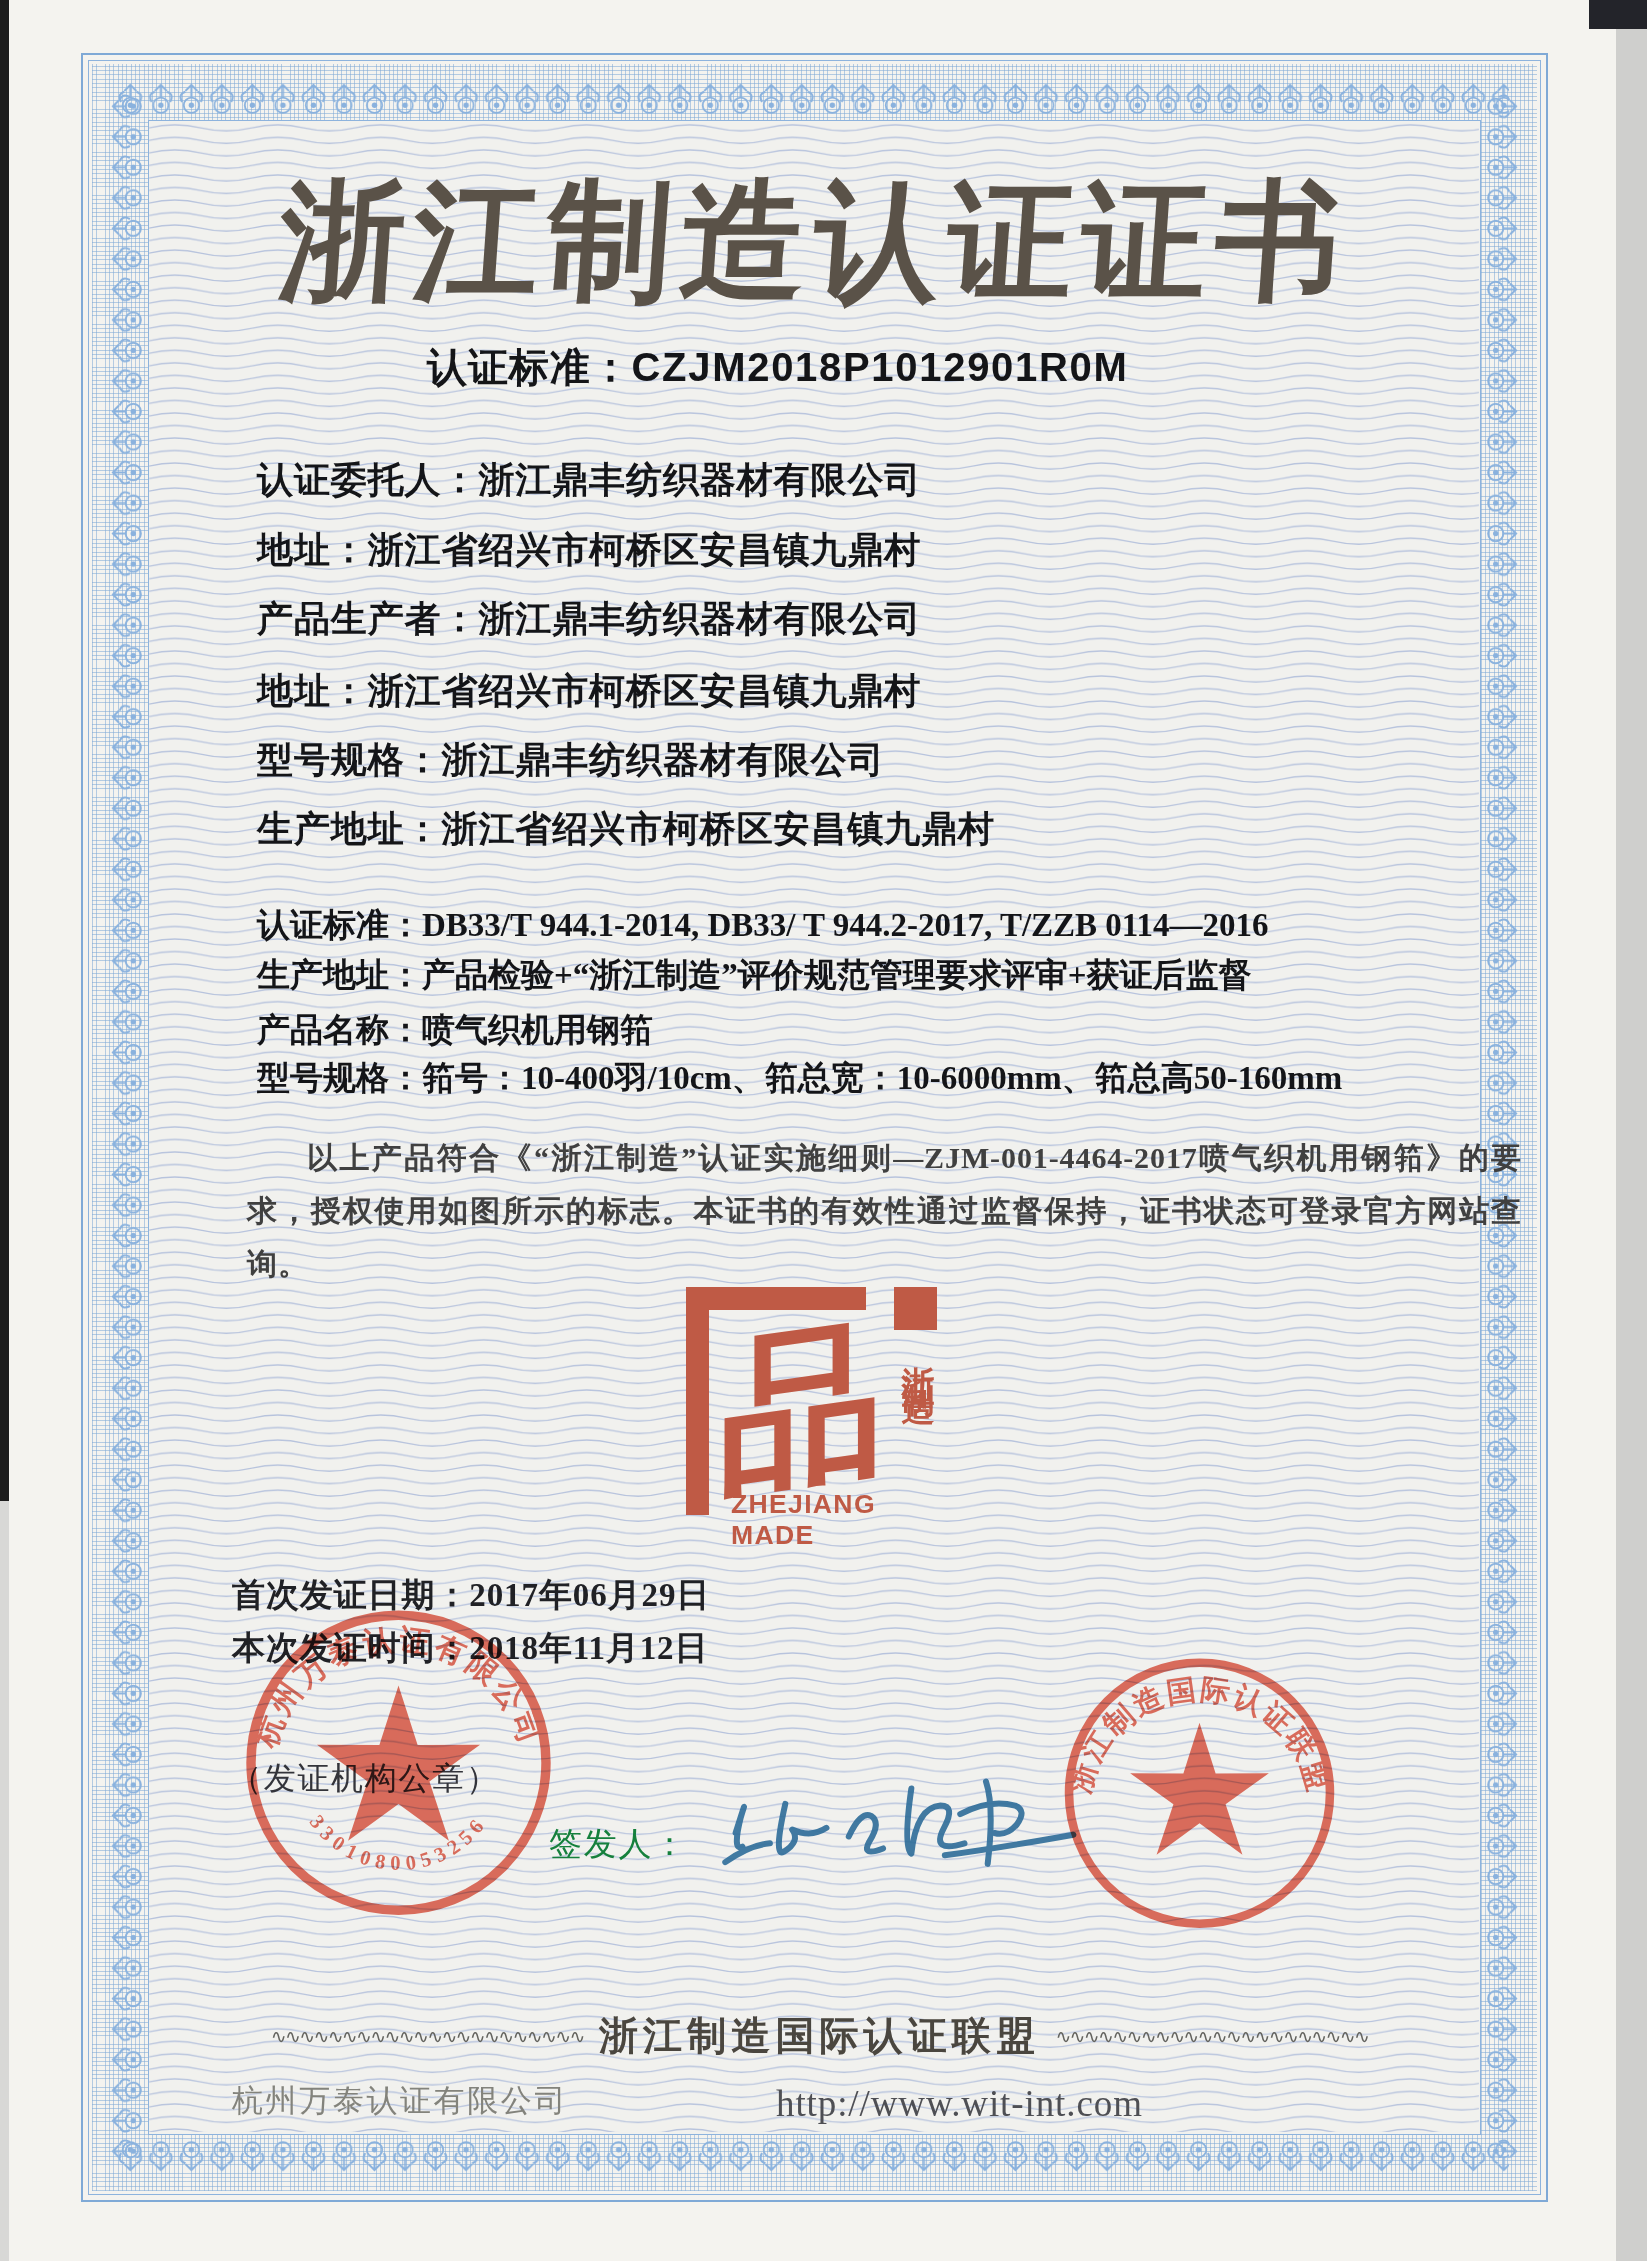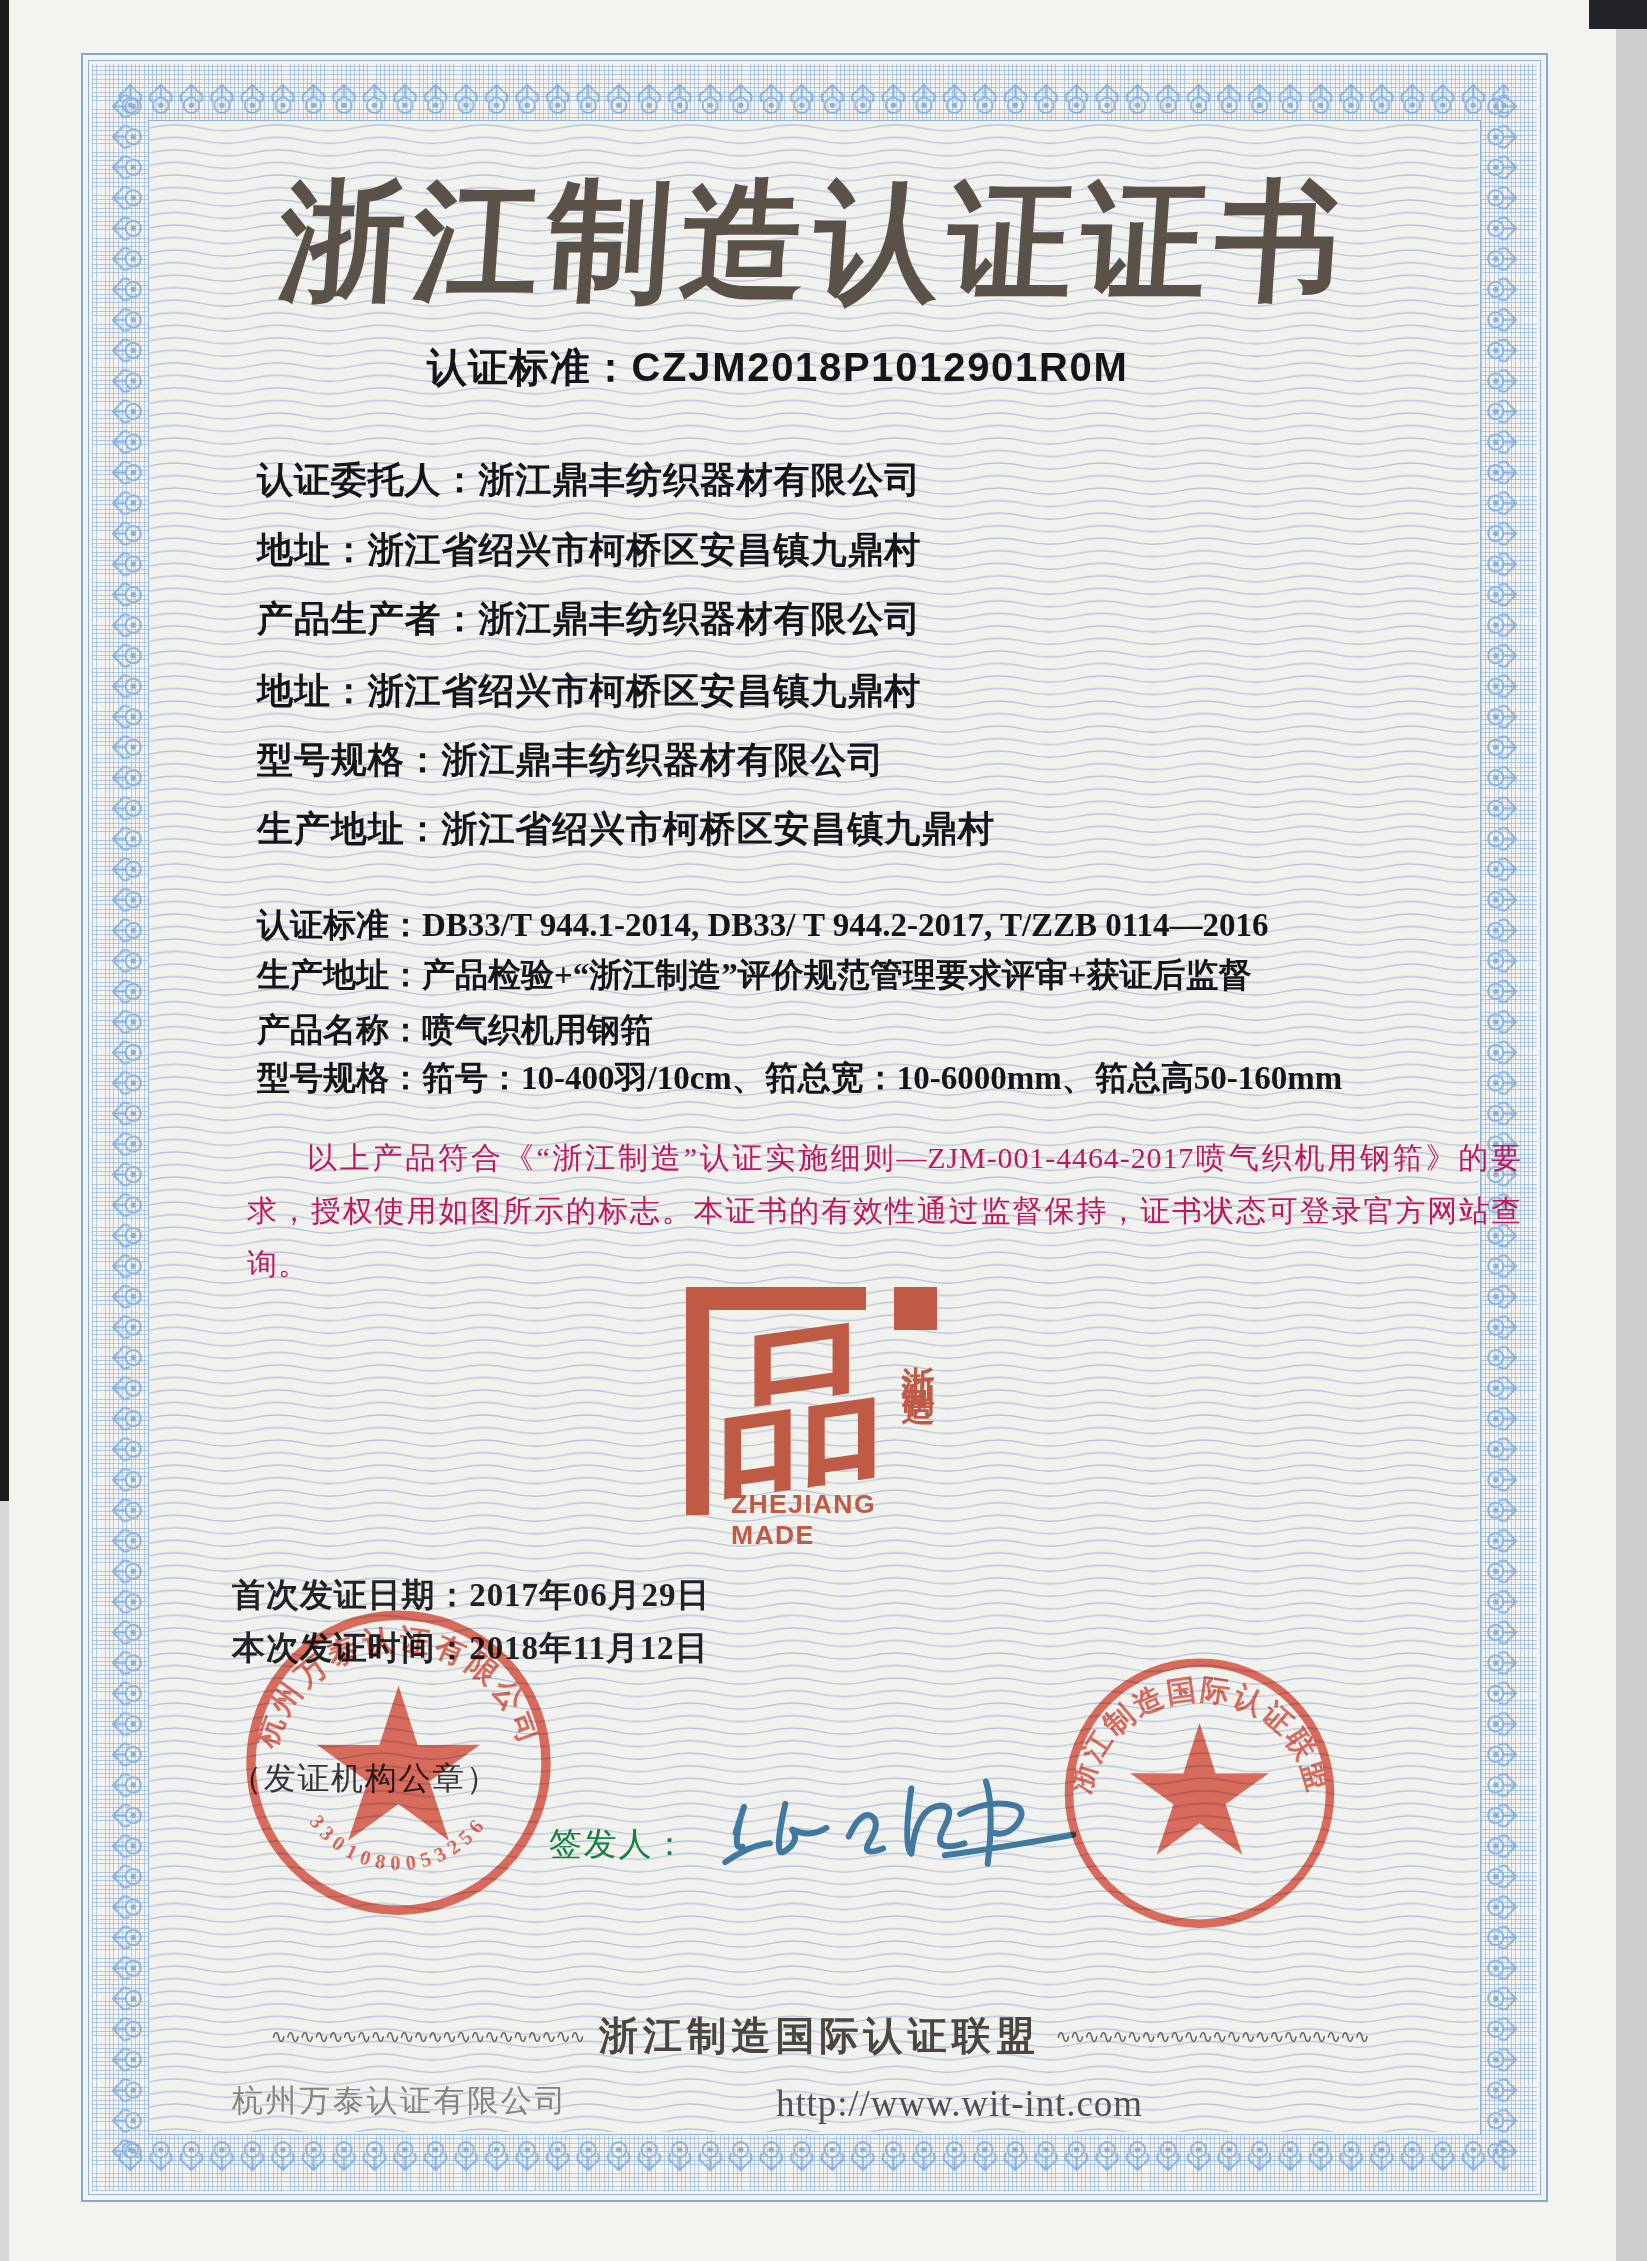--- a/index.html
+++ b/index.html
@@ -20,22 +20,22 @@
   #gridband{left:8.6px;top:8.6px;right:8.6px;bottom:8.6px;}
   .floral{color:#8ab2de;}
   #innerline{left:65px;top:65px;right:65px;bottom:65px;border:1.7px solid #8db3dd;background:#f1f1ee;}
   .title{font-size:125px;font-weight:700;color:#5a5248;letter-spacing:8.6px;
          transform:skewX(-4deg) scaleY(1.04);white-space:nowrap;}
   .certline{font-size:40px;font-weight:700;color:#141518;white-space:nowrap;letter-spacing:0.9px;}
   .certnum{font-family:"Liberation Sans","DejaVu Sans",sans-serif;letter-spacing:1.7px;}
   .fline{font-size:36px;font-weight:700;color:#141518;white-space:nowrap;letter-spacing:0.9px;}
   .sline{font-size:33px;font-weight:700;color:#141518;white-space:nowrap;}
   .sval{font-family:"Liberation Serif",serif;font-weight:700;}
-  .stmt{font-size:30px;color:#be185d;line-height:53px;text-align:justify;text-indent:2em;
-        font-weight:400;letter-spacing:0.9px;}
+  .stmt{font-size:30px;color:#404040;line-height:53px;text-align:justify;text-indent:2em;
+        font-weight:700;letter-spacing:0.9px;}
   .dline{font-size:33px;font-weight:700;color:#202125;white-space:nowrap;letter-spacing:0.9px;}
   .note{font-size:32px;color:#33343a;letter-spacing:1.7px;}
   .signer{font-size:33px;color:#15803d;letter-spacing:1.7px;}
   .terr{color:#bf5a45;}
   .logo-bar{background:#bf5a45;}
   .logo-glyph{font-size:167px;font-weight:700;line-height:206px;text-align:center;
               transform:rotate(-8deg) skewX(-8deg);}
   .logo-side{writing-mode:vertical-rl;font-size:33px;font-weight:700;letter-spacing:8.6px;}
   .logo-cap{font-size:26.6px;font-weight:700;letter-spacing:1.3px;
             font-family:"Liberation Sans","DejaVu Sans",sans-serif;margin-left:19px;}

